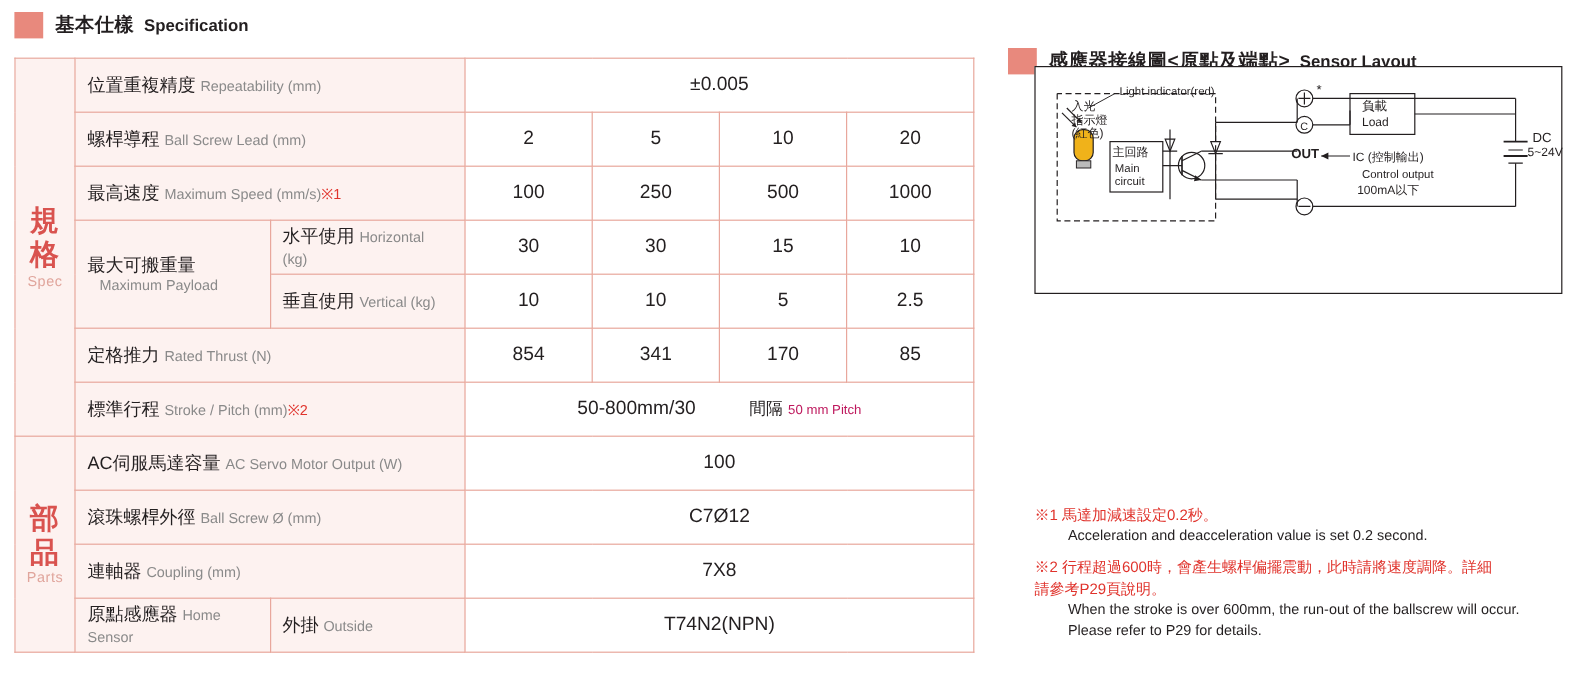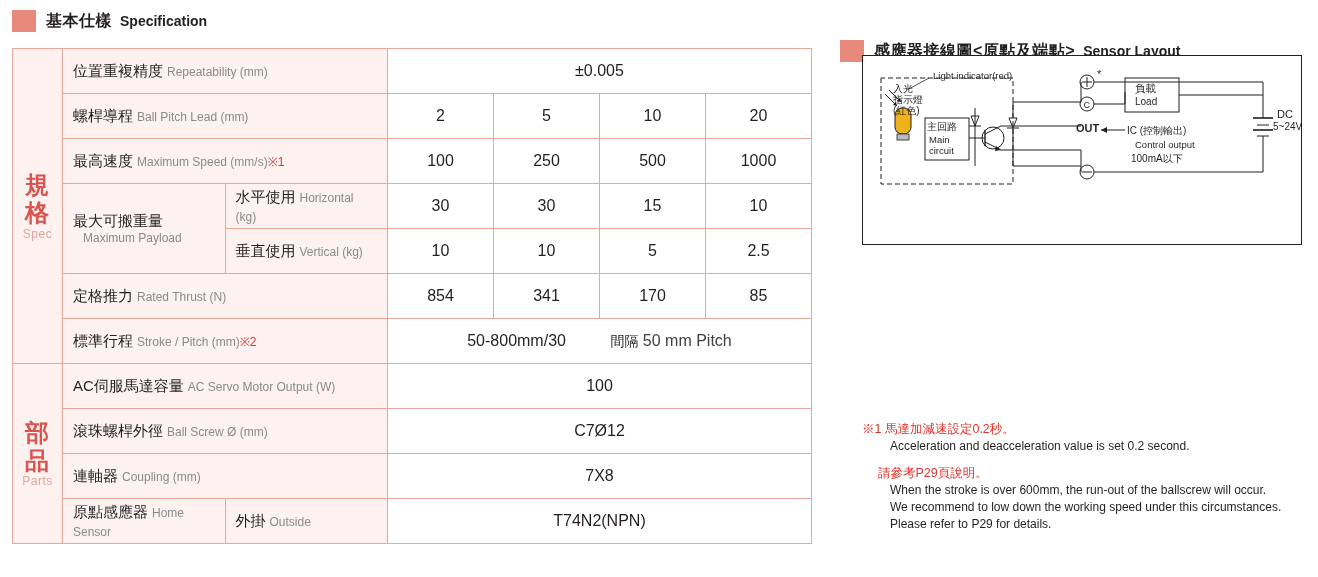--- a/index.html
+++ b/index.html
@@ -104,22 +104,22 @@
     color: #231f20;
     background: #ffffff !important;
   }
   .val-wide {
     text-align: center;
     font-size: 16px;
     color: #231f20;
     background: #ffffff !important;
   }
   .val-wide .sub {
-    font-size: 16px;
-    color: #404040;
+    font-size: 11px;
+    color: #be185d;
   }
   .val-wide .zh {
     font-size: 14px;
     margin-left: 40px;
   }
   td.name { width: 325px; }
   td.sub-name { width: 105px; }
   td.c1, td.c2, td.c3, td.c4 { width: 105px; }
 
   
@@ -180,21 +180,21 @@
           <div class="group-en">Spec</div>
         </td>
         <td class="name" colspan="2">
           <span class="lbl-zh">位置重複精度</span><span class="lbl-en">Repeatability (mm)</span>
         </td>
         <td class="val-wide" colspan="4">±0.005</td>
       </tr>
 
       <tr>
         <td class="name" colspan="2">
-          <span class="lbl-zh">螺桿導程</span><span class="lbl-en">Ball Pitch Lead (mm)</span>
+          <span class="lbl-zh">螺桿導程</span><span class="lbl-en">Ball Screw Lead (mm)</span>
         </td>
         <td class="val c1">2</td>
         <td class="val c2">5</td>
         <td class="val c3">10</td>
         <td class="val c4">20</td>
       </tr>
 
       <tr>
         <td class="name" colspan="2">
           <span class="lbl-zh">最高速度</span><span class="lbl-en">Maximum Speed (mm/s)</span><span class="mark-red">※1</span>
@@ -372,20 +372,20 @@
       <text class="dg-txt" x="268" y="106" font-size="10">100mA以下</text>
     </svg>
   </div>
 
   <div class="notes">
     <div class="note">
       <div class="note-zh">※1 馬達加減速設定0.2秒。</div>
       <div class="note-en">Acceleration and deacceleration value is set 0.2 second.</div>
     </div>
     <div class="note">
-      <div class="note-zh" style="margin-left:16px">請參考P29頁說明。</div>
+      <div class="note-zh">※2 行程超過600時，會產生螺桿偏擺震動，此時請將速度調降。詳細</div>
+      <div class="note-zh" style="margin-left:0">請參考P29頁說明。</div>
       <div class="note-en">When the stroke is over 600mm, the run-out of the ballscrew will occur.</div>
-      <div class="note-en">We recommend to low down the working speed under this circumstances.</div>
       <div class="note-en">Please refer to P29 for details.</div>
     </div>
   </div>
 
 </div>
 
 </body></html>

